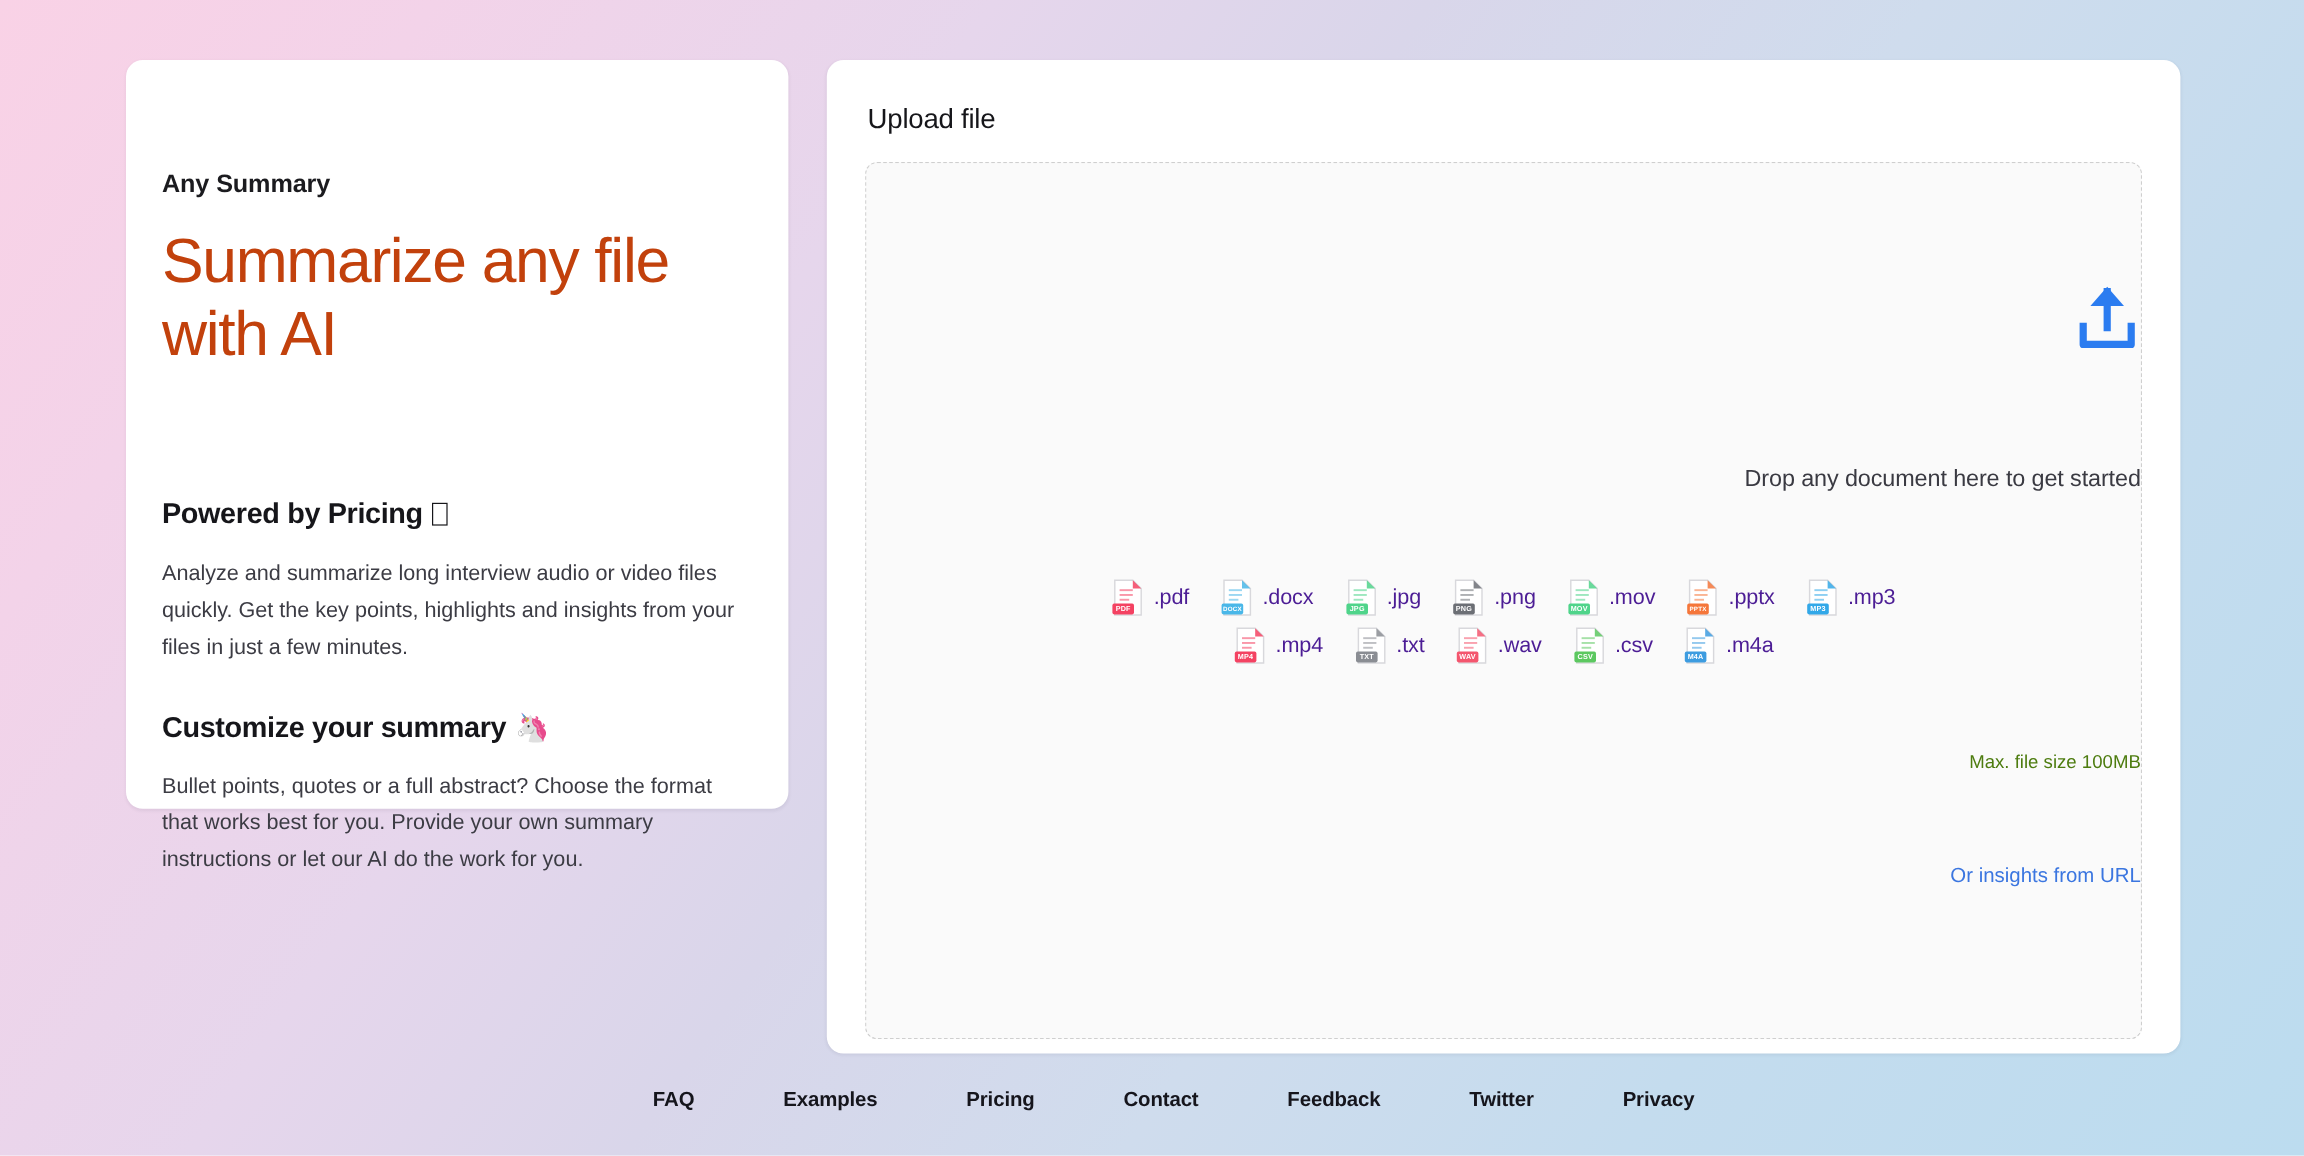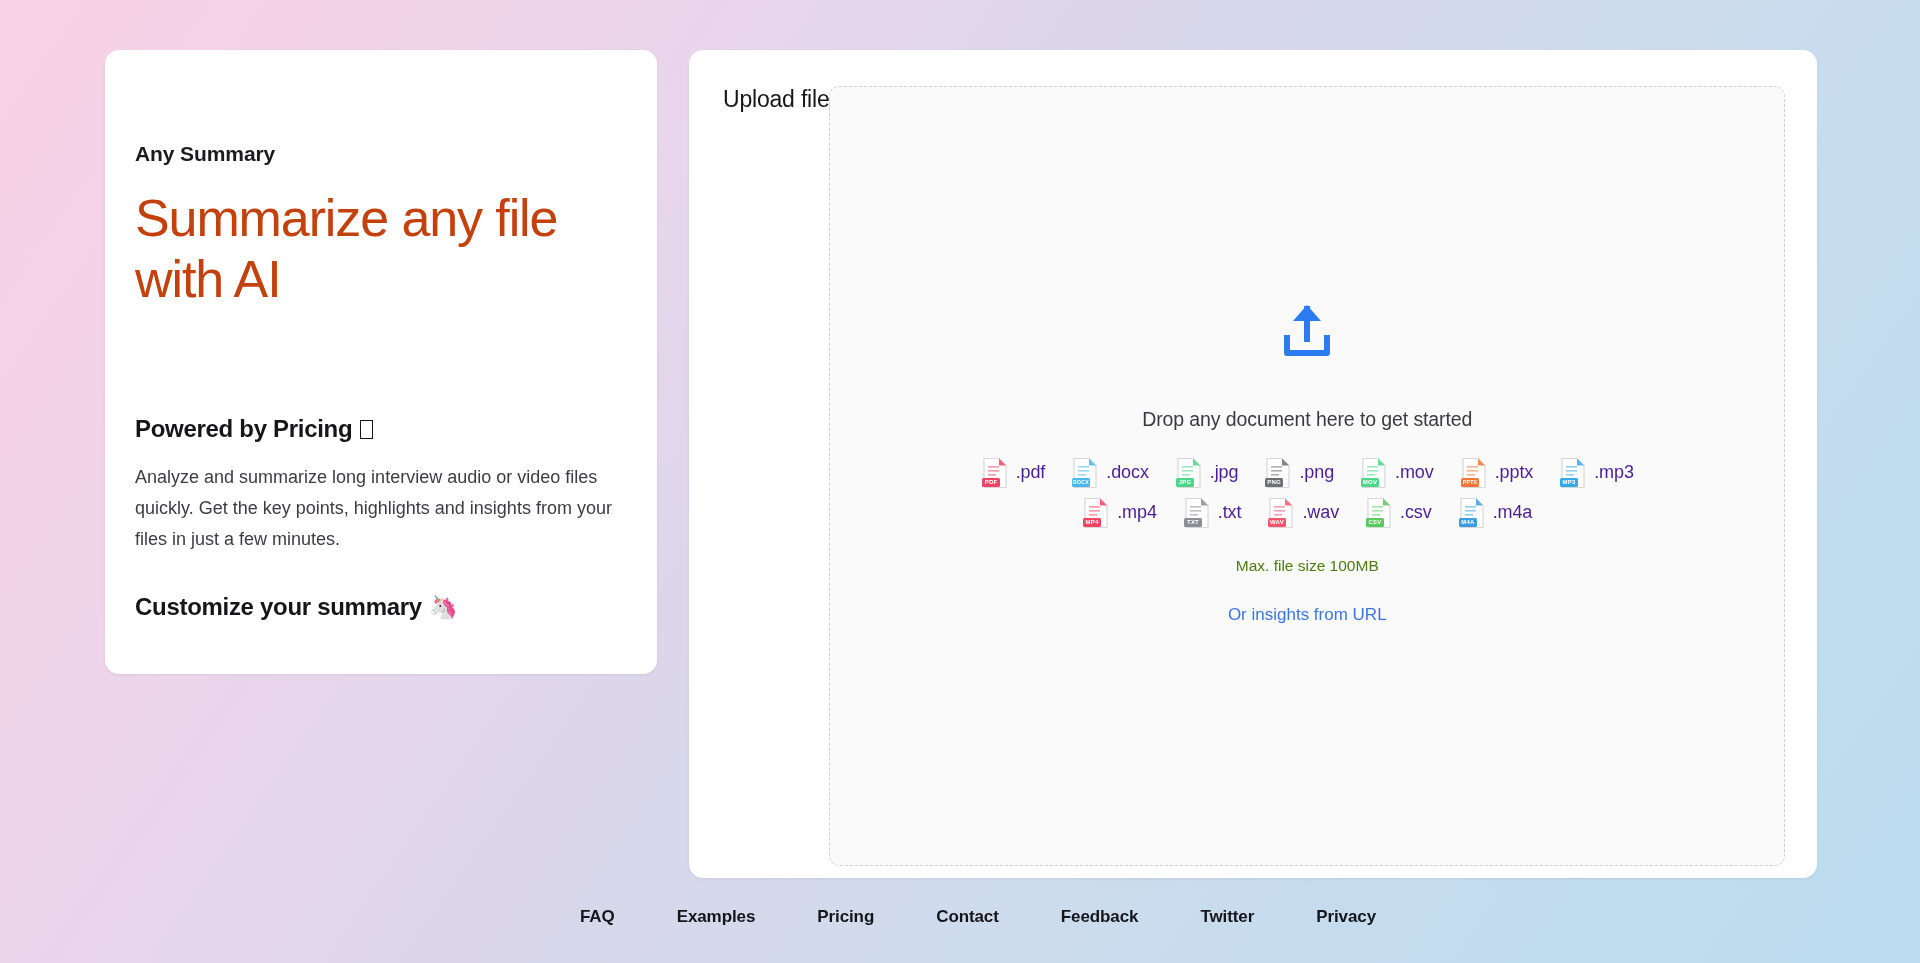--- a/index.html
+++ b/index.html
@@ -102,42 +102,43 @@
   
   .right-card {
     width: 1128px;
     height: 828px;
     background: #ffffff;
     border-radius: 14px;
     box-shadow: 0 1px 3px rgba(30,30,60,0.07);
     padding: 36px 32px 12px 32px;
     flex: 0 0 auto;
     display: flex;
-    flex-direction: row;
+    flex-direction: column;
   }
 
   .upload-title {
     font-size: 23px;
     font-weight: 400;
     color: #16161a;
     letter-spacing: -0.2px;
     margin-bottom: 22px;
     padding-left: 2px;
   }
 
   .dropzone {
     flex: 1;
     border: 1.6px dashed #cfcfcf;
     border-radius: 10px;
     background: #fafafa;
     display: flex;
     flex-direction: column;
-    align-items: center;
+    align-items: flex-end;
     justify-content: center;
     padding-bottom: 26px;
+    gap: 45px;
   }
 
   .upload-icon { margin-bottom: 44px; }
 
   .drop-text {
     font-size: 19.5px;
     color: #3a3a42;
     margin-bottom: 26px;
     letter-spacing: -0.1px;
   }
@@ -180,21 +181,21 @@
     color: #3b76e0;
     text-decoration: none;
   }
 
   
   .footer {
     flex: 1;
     display: flex;
     align-items: center;
     justify-content: center;
-    gap: 4px;
+    gap: 16px;
     padding-bottom: 8px;
     padding-left: 36px;
   }
 
   .footer-link {
     font-size: 17px;
     font-weight: 700;
     color: #15151c;
     text-decoration: none;
     padding: 0 29px;
@@ -218,20 +219,21 @@
           <span class="tofu"></span>
         </div>
         <p class="feature-body">Analyze and summarize long interview audio or video files quickly. Get the key points, highlights and insights from your files in just a few minutes.</p>
       </div>
 
       <div class="feature">
         <div class="feature-title">
           <span>Customize your summary</span>
           <span class="emoji-unicorn">🦄</span>
         </div>
+        <p class="feature-body">Bullet points, quotes or a full abstract? Choose the format that works best for you. Provide your own summary instructions or let our AI do the work for you.</p>
       </div>
     </div>
 
     <div class="right-card">
       <div class="upload-title">Upload file</div>
 
       <div class="dropzone">
 
         <div class="upload-icon">
           <svg width="56" height="58" viewBox="0 0 56 58" fill="none">

